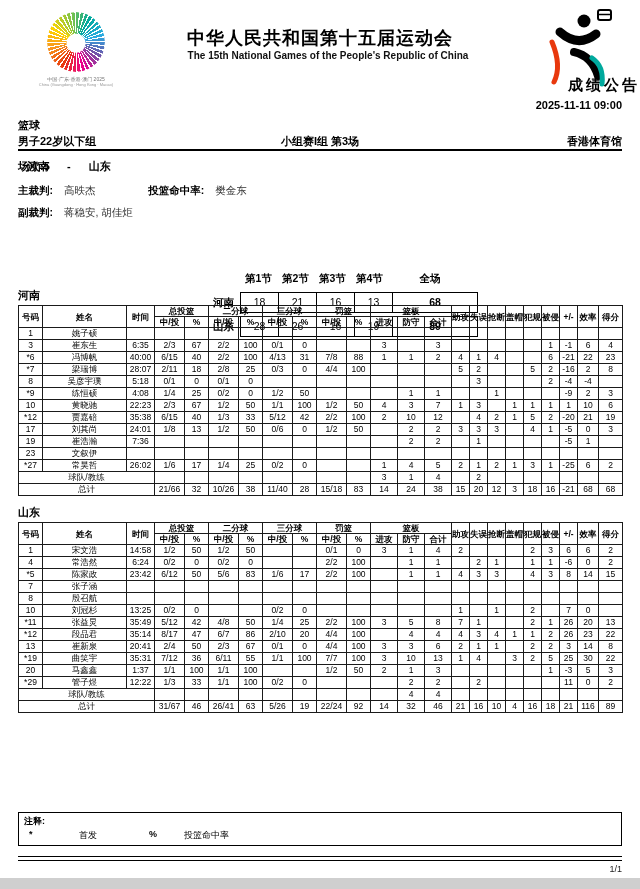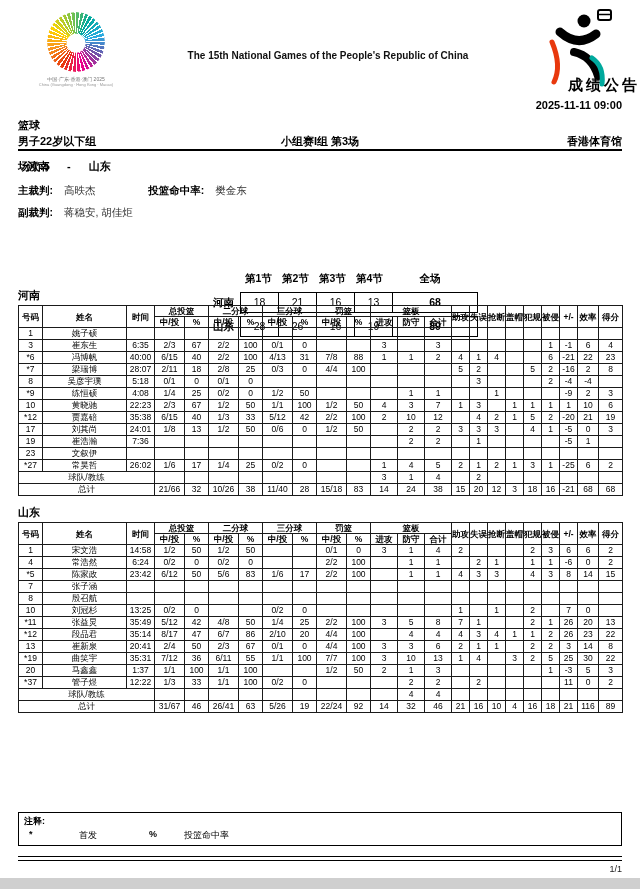--- a/index.html
+++ b/index.html
@@ -77,20 +77,21 @@
 <body>
 
 <div class="page">
 
   <div class="logo">
     <div class="burst"></div>
     <div class="logo-cap1">中国·广东·香港·澳门 2025</div>
     <div class="logo-cap2">China (Guangdong · Hong Kong · Macao)</div>
   </div>
 
+  <div class="title-cn">中华人民共和国第十五届运动会</div>
   <div class="title-en">The 15th National Games of the People's Republic of China</div>
   <div class="doc-title">成绩公告</div>
 
   <svg class="picto" viewBox="0 0 78 80">
     <rect x="58" y="2" width="13" height="10" rx="2" fill="none" stroke="#000" stroke-width="2"></rect>
     <line x1="58" y1="6.5" x2="71" y2="6.5" stroke="#000" stroke-width="1.5"></line>
     <circle cx="44" cy="13" r="6.5" fill="#000"></circle>
     <path d="M20 24 Q38 40 56 26" fill="none" stroke="#000" stroke-width="9" stroke-linecap="round"></path>
     <path d="M12 34 Q22 58 14 74" fill="none" stroke="#e8380d" stroke-width="5" stroke-linecap="round"></path>
     <path d="M34 44 Q52 48 58 68" fill="none" stroke="#000" stroke-width="8" stroke-linecap="round"></path>
@@ -900,21 +901,21 @@
             <td class="c-num"></td>
             <td class="c-num"></td>
             <td class="c-num"></td>
             <td class="c-num"></td>
             <td class="c-num">1</td>
             <td class="c-num">-3</td>
             <td class="c-num">5</td>
             <td class="c-num">3</td>
           </tr>
           <tr>
-            <td class="c-no">*37</td>
+            <td class="c-no">*29</td>
             <td class="c-name">管子煜</td>
             <td class="c-time">12:22</td>
             <td class="c-num">1/3</td>
             <td class="c-num">33</td>
             <td class="c-num">1/1</td>
             <td class="c-num">100</td>
             <td class="c-num">0/2</td>
             <td class="c-num">0</td>
             <td class="c-num"></td>
             <td class="c-num"></td>

